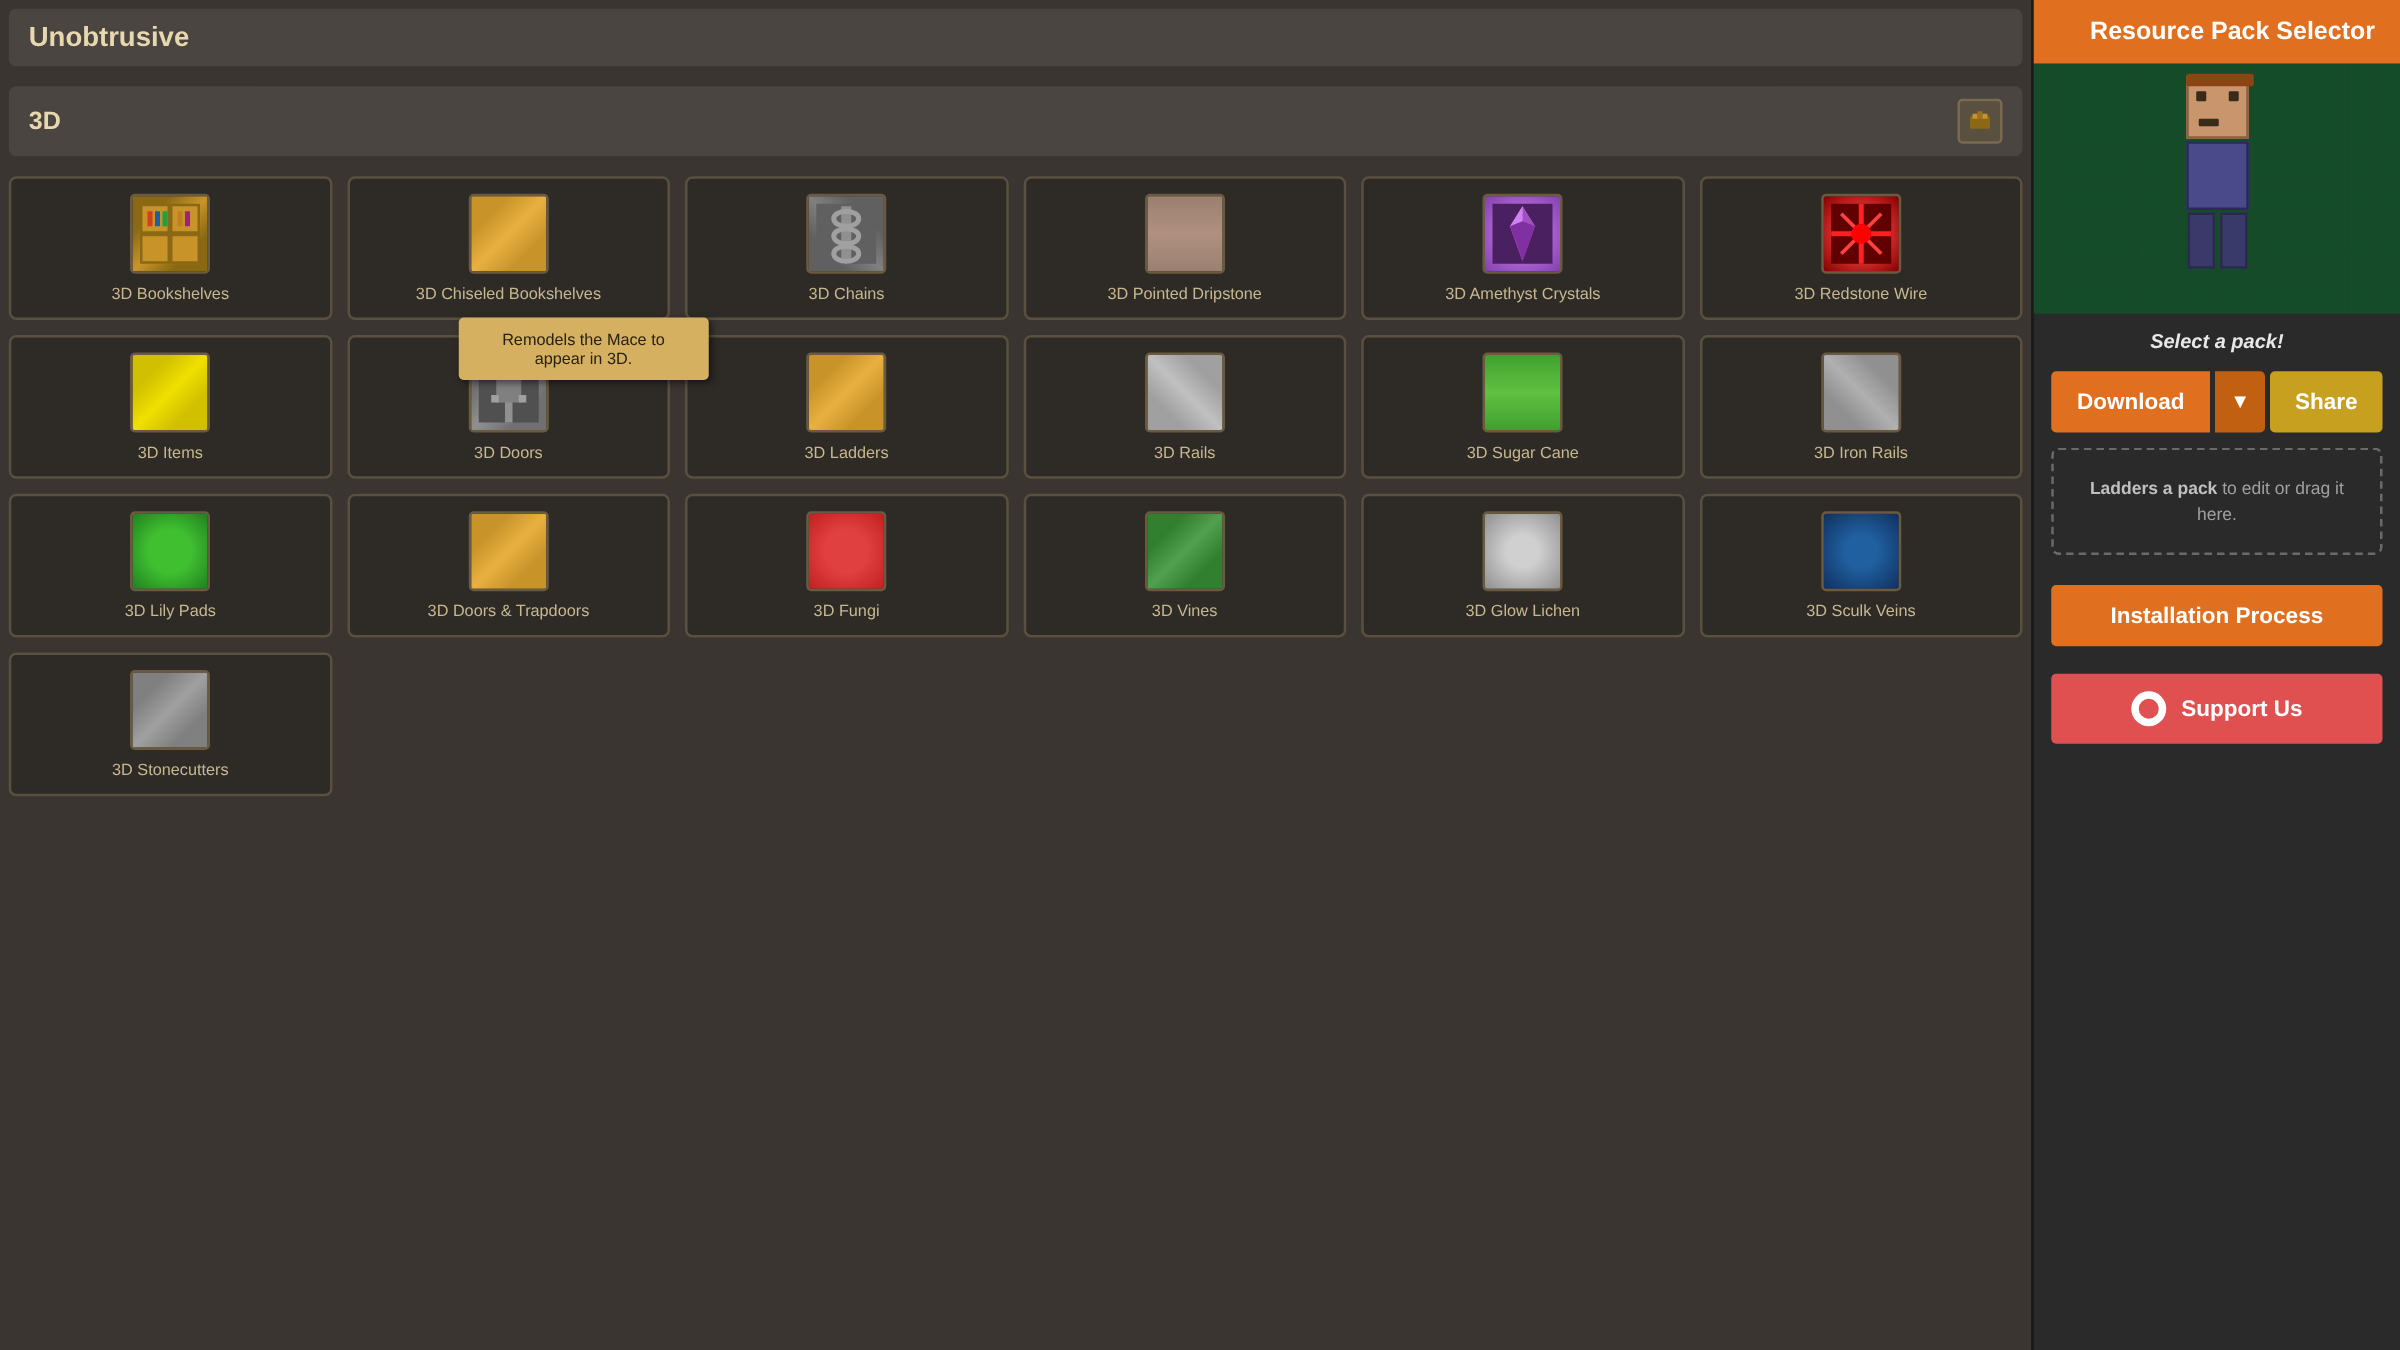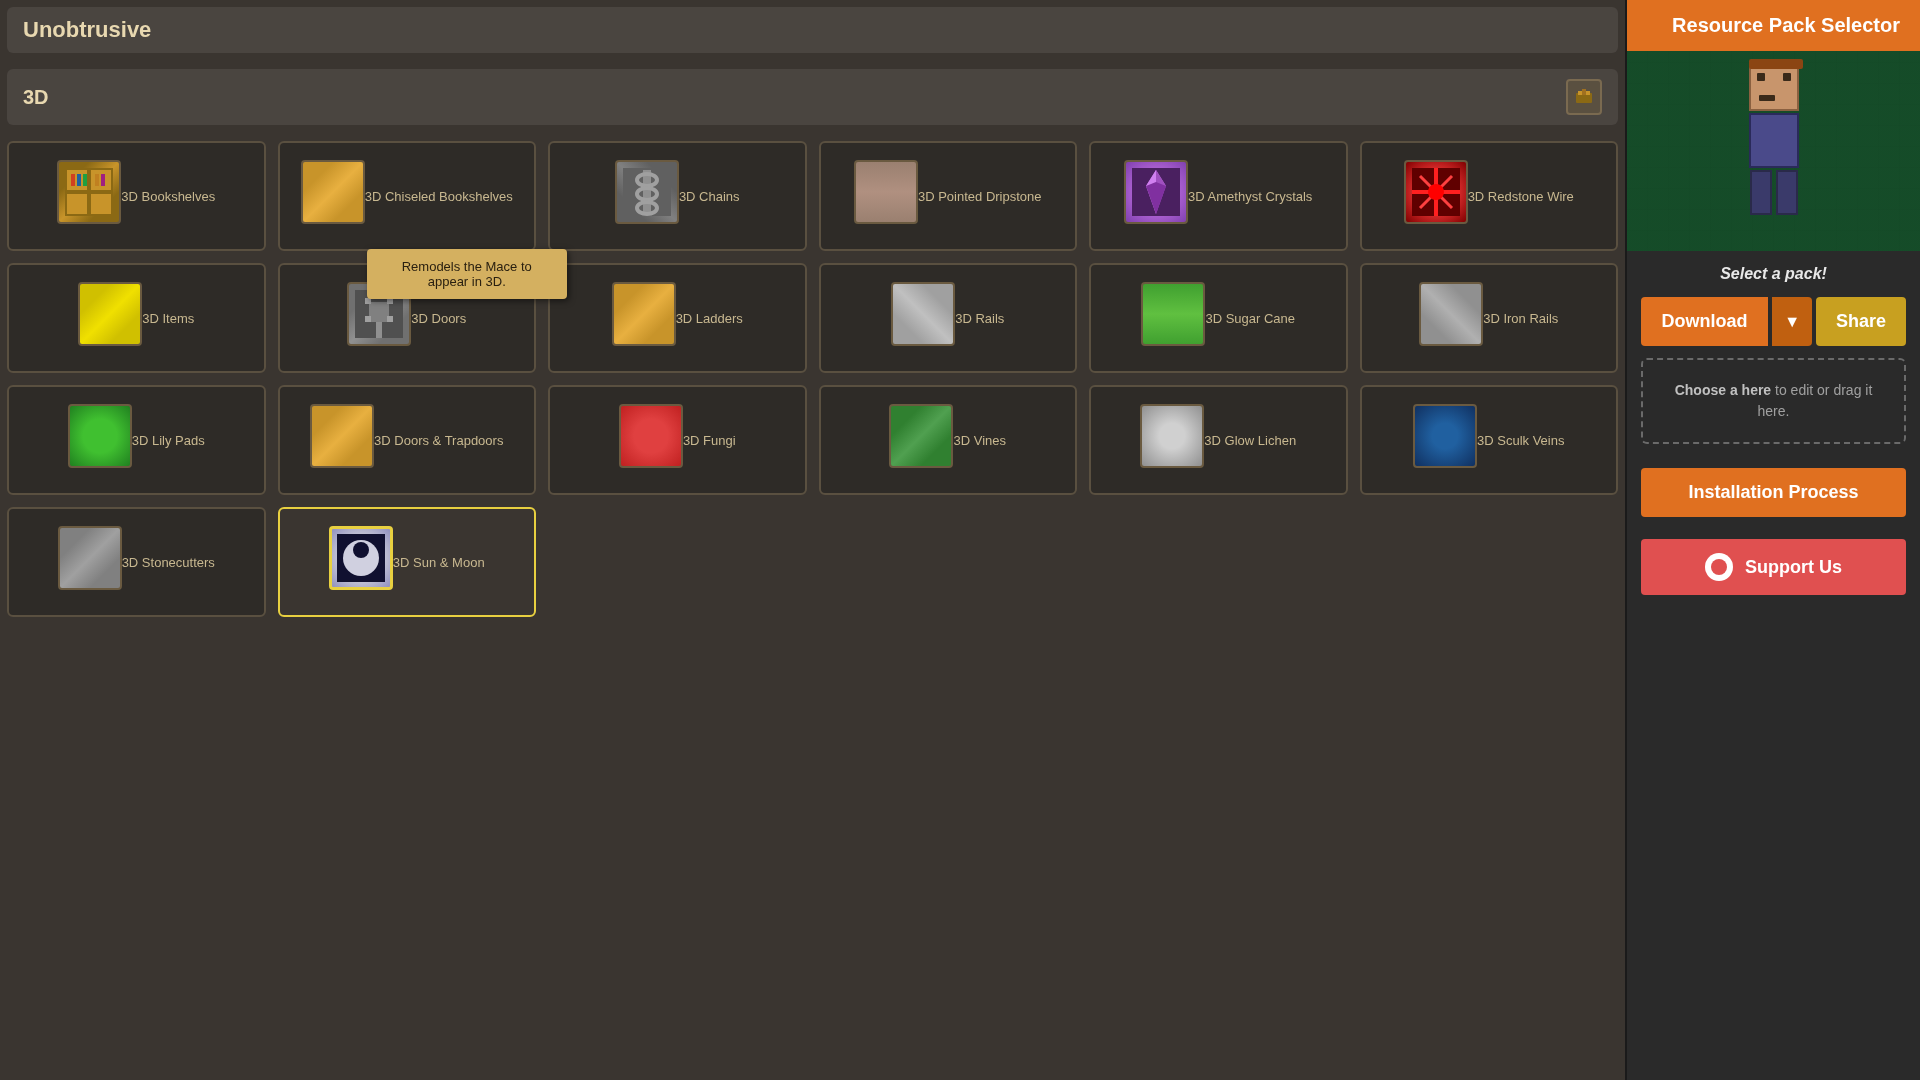--- a/index.html
+++ b/index.html
@@ -62,21 +62,21 @@
       gap: 12px;
       margin-bottom: 16px;
     }
 
     .item-card {
       background: #2e2b27;
       border: 2px solid #5a5040;
       border-radius: 6px;
       padding: 12px 8px;
       display: flex;
-      flex-direction: row;
+      flex-direction: column;
       align-items: center;
       justify-content: center;
       cursor: pointer;
       min-height: 110px;
       position: relative;
       transition: background 0.1s;
     }
 
     .item-card.active {
       border-color: #e8d040;
@@ -447,30 +447,20 @@
         <div class="item-name">3D Glow Lichen</div>
       </div>
       <div class="item-card">
         <div class="item-icon icon-sculkveins"></div>
         <div class="item-name">3D Sculk Veins</div>
       </div>
       <div class="item-card">
         <div class="item-icon icon-stonecutters"></div>
         <div class="item-name">3D Stonecutters</div>
       </div>
-      <div class="item-card active">
-        <div class="item-icon icon-sunmoon">
-          <svg width="52" height="52" viewBox="0 0 52 52">
-            <rect x="2" y="2" width="48" height="48" fill="#101030"></rect>
-            <circle cx="26" cy="26" r="18" fill="#d0d0e0"></circle>
-            <circle cx="26" cy="18" r="8" fill="#101030"></circle>
-          </svg>
-        </div>
-        <div class="item-name">3D Sun &amp; Moon</div>
-      </div>
     </div>
 
 </div>
 
 <div class="sidebar">
   <div class="sidebar-header">Resource Pack Selector</div>
 
   <div class="sidebar-preview">
     <div class="minecraft-bg">
       <div class="minecraft-character">
@@ -497,21 +487,21 @@
   <div class="sidebar-buttons">
     <div class="btn-download-group">
       <button class="btn-download">Download</button>
       <button class="btn-download-arrow">▼</button>
       <button class="btn-share">Share</button>
     </div>
   </div>
 
   <div style="margin: 12px 0;">
     <div class="choose-pack-box">
-      <strong>Choose a here</strong><span> to edit or drag it here.</span>
+      <strong>Ladders a pack</strong><span> to edit or drag it here.</span>
     </div>
   </div>
 
   <button class="btn-installation" style="display:block;">Installation Process</button>
 
   <div style="margin: 10px 14px 0;">
     <button class="btn-support" style="width:100%;margin:0;">
       <div class="patreon-icon">
         <div class="patreon-inner"></div>
       </div>

